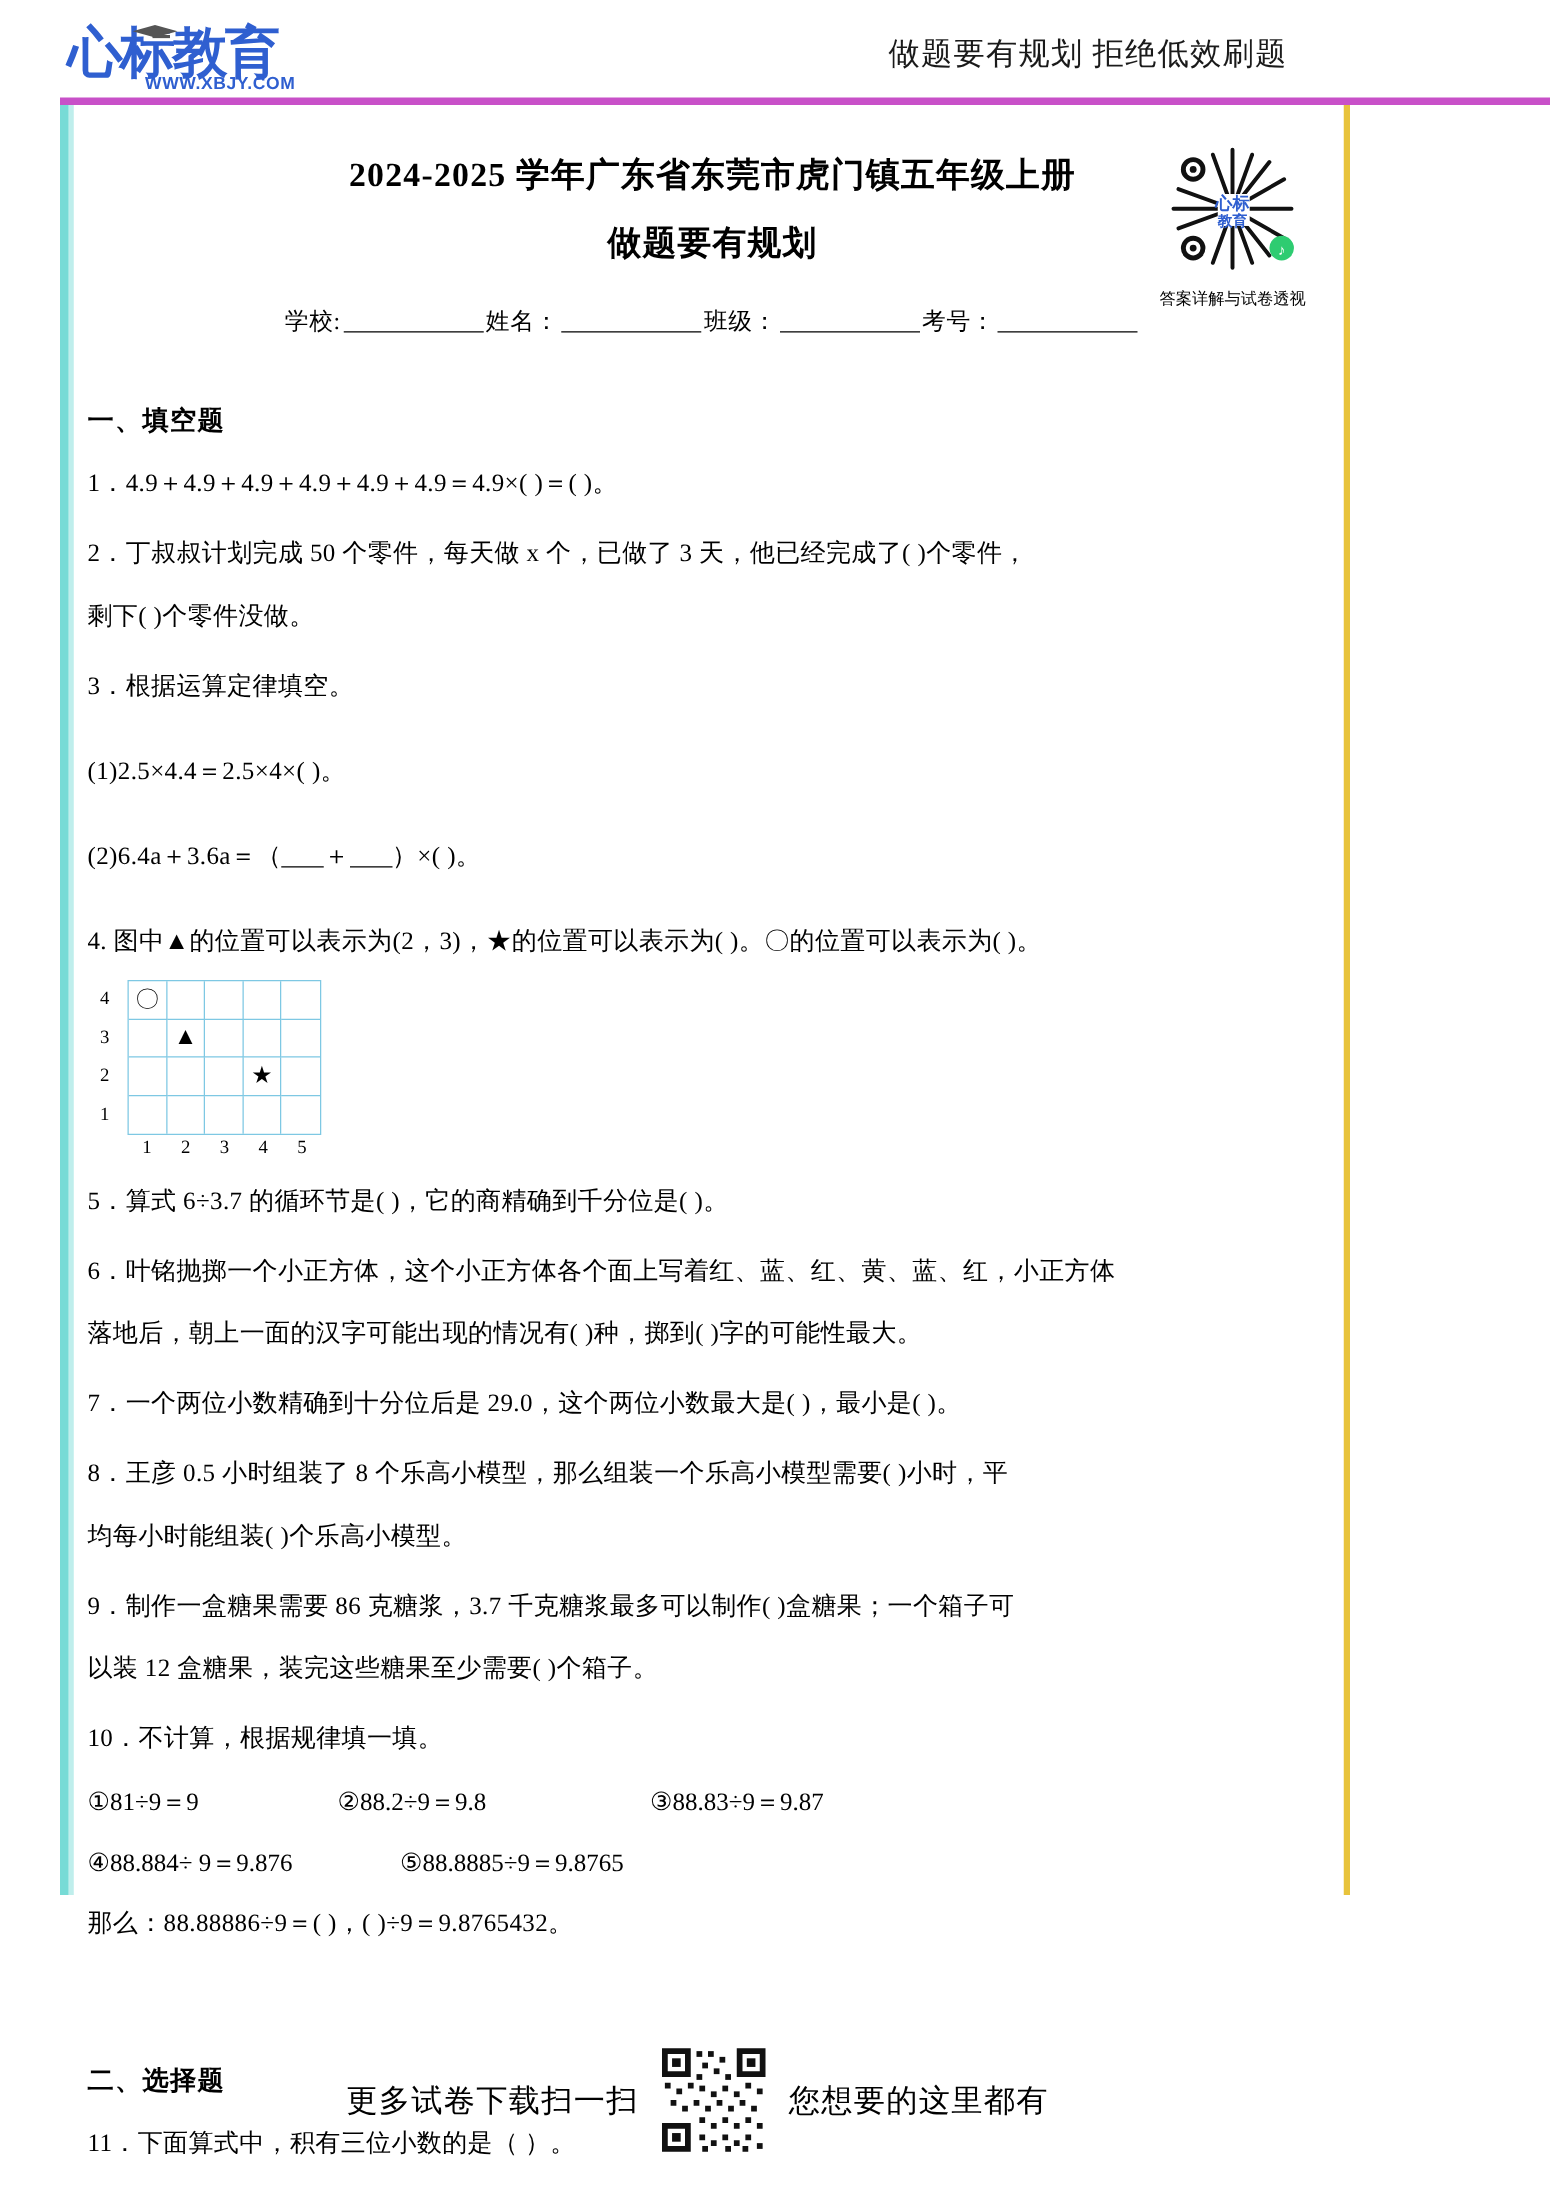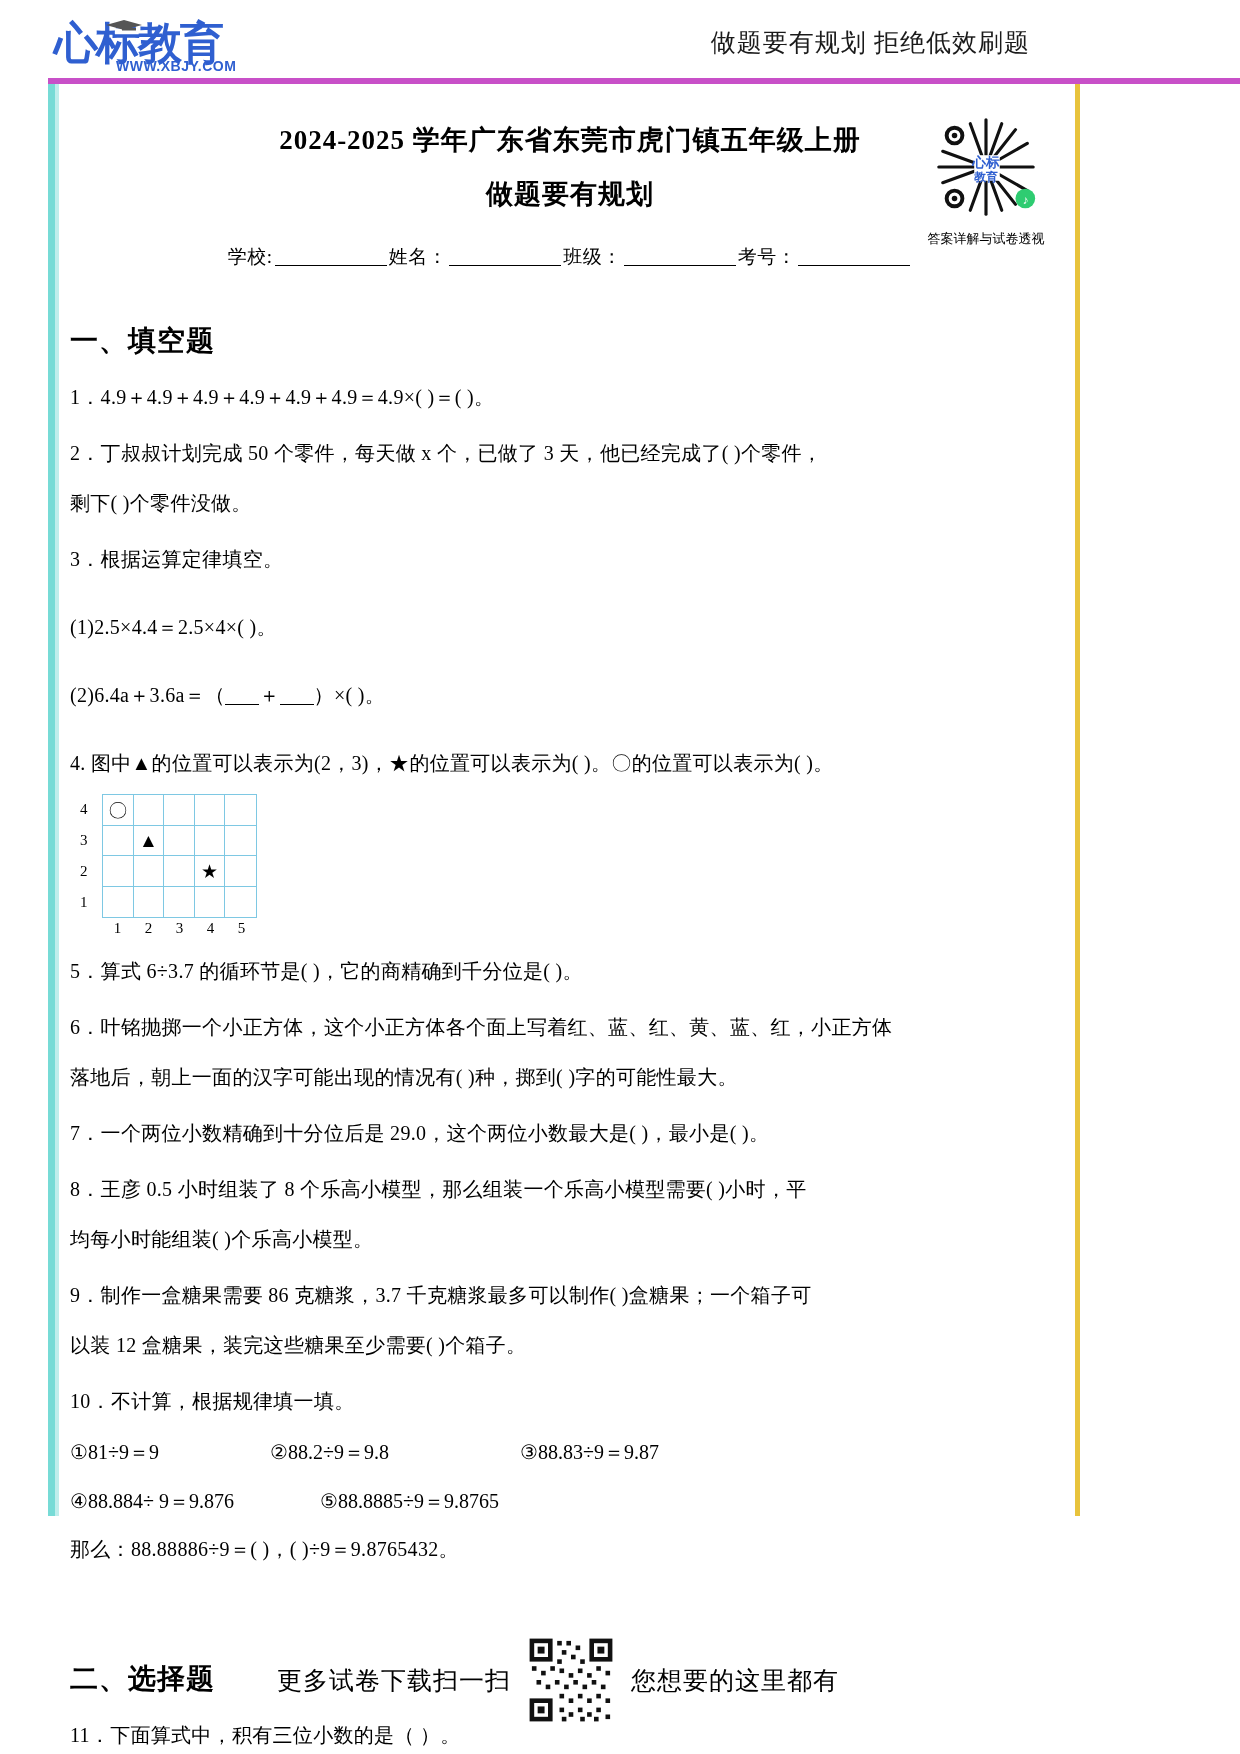--- a/index.html
+++ b/index.html
@@ -133,21 +133,21 @@
     font-family: "Liberation Sans", sans-serif;
     font-size: 13px;
     color: #000;
     letter-spacing: 0;
     white-space: nowrap;
   }
 
   
   .section-head {
     margin-top: 52px;
-    font-size: 28px;
+    font-size: 21px;
     font-weight: 700;
     color: #000;
     letter-spacing: 1px;
   }
   .q {
     margin-top: 19px;
     font-size: 20px;
     line-height: 37px;
     color: #000;
     letter-spacing: .3px;

